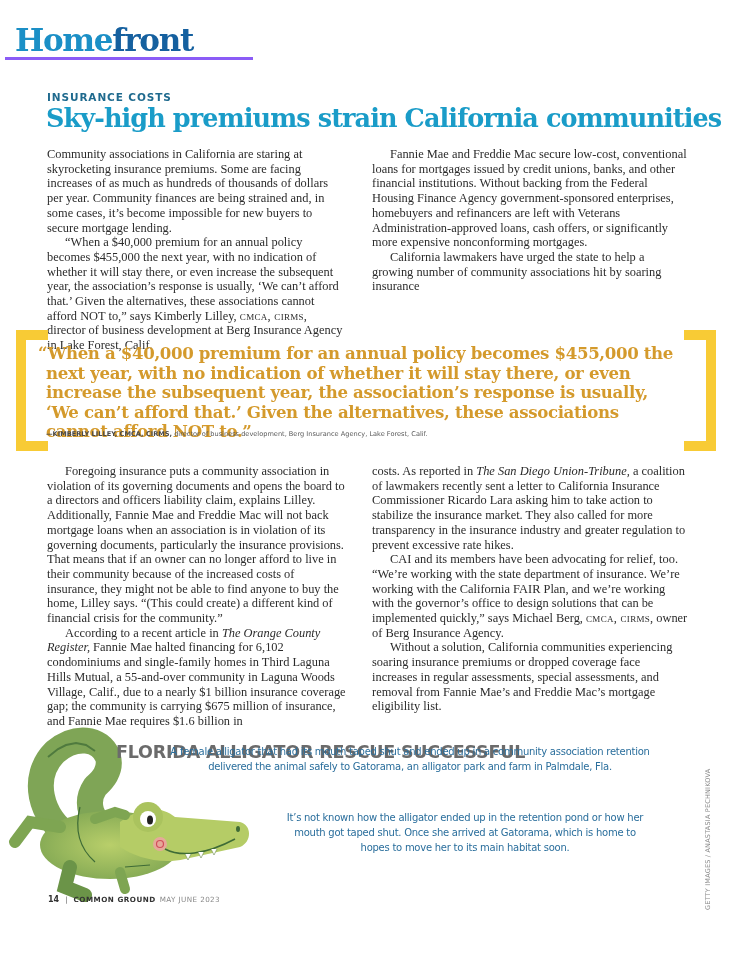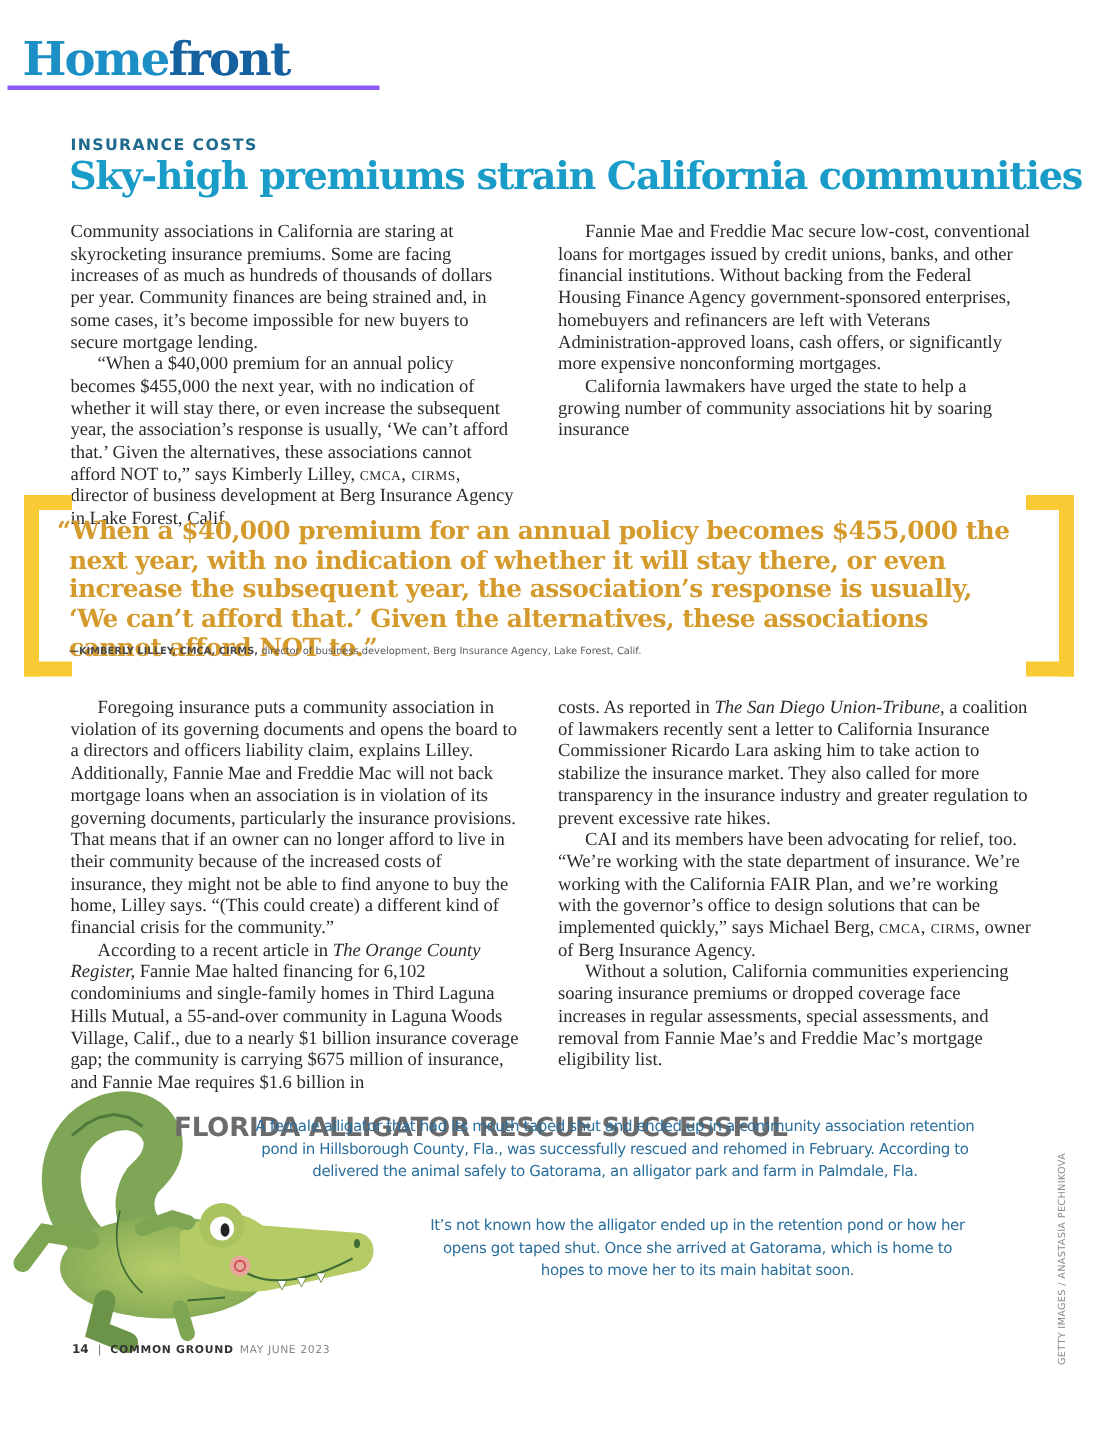--- a/index.html
+++ b/index.html
@@ -122,26 +122,25 @@
   <path d="M70 140 L 65 160 L 85 168" fill="none" stroke="#6b9448" stroke-width="14" stroke-linecap="round"></path>
   <path d="M120 145 L 125 162" fill="none" stroke="#7ea552" stroke-width="10" stroke-linecap="round"></path>
 
   <path d="M80 80 C 75 100, 78 120, 95 135" fill="none" stroke="#3e6b36" stroke-width="1.2"></path>
   <path d="M125 140 L 150 138" fill="none" stroke="#3e6b36" stroke-width="1.2"></path>
 </svg>
 
 <h2 class="sidebar-title">FLORIDA ALLIGATOR RESCUE SUCCESSFUL</h2>
 <div class="sidebar-body sidebar-p1">
   <span class="line">A female alligator that had its mouth taped shut and ended up in a community association retention</span>
-  <span class="line">pond in Hillsborough County, Fla., was successfully rescued and rehomed in February. According to</span>
   <span class="line">delivered the animal safely to Gatorama, an alligator park and farm in Palmdale, Fla.</span>
 </div>
 <div class="sidebar-body sidebar-p2">
   <span class="line">It’s not known how the alligator ended up in the retention pond or how her</span>
-  <span class="line">opens got taped shut. Once she arrived at Gatorama, which is home to</span>
+  <span class="line">mouth got taped shut. Once she arrived at Gatorama, which is home to</span>
   <span class="line">hopes to move her to its main habitat soon.</span>
 </div>
 
 <div class="credit">GETTY IMAGES / ANASTASIA PECHNIKOVA</div>
 
 <div class="folio">
   <span class="page">14</span><span class="sep">|</span><span class="mag">COMMON GROUND</span><span class="issue">MAY JUNE 2023</span>
 </div>
 
 </body></html>

